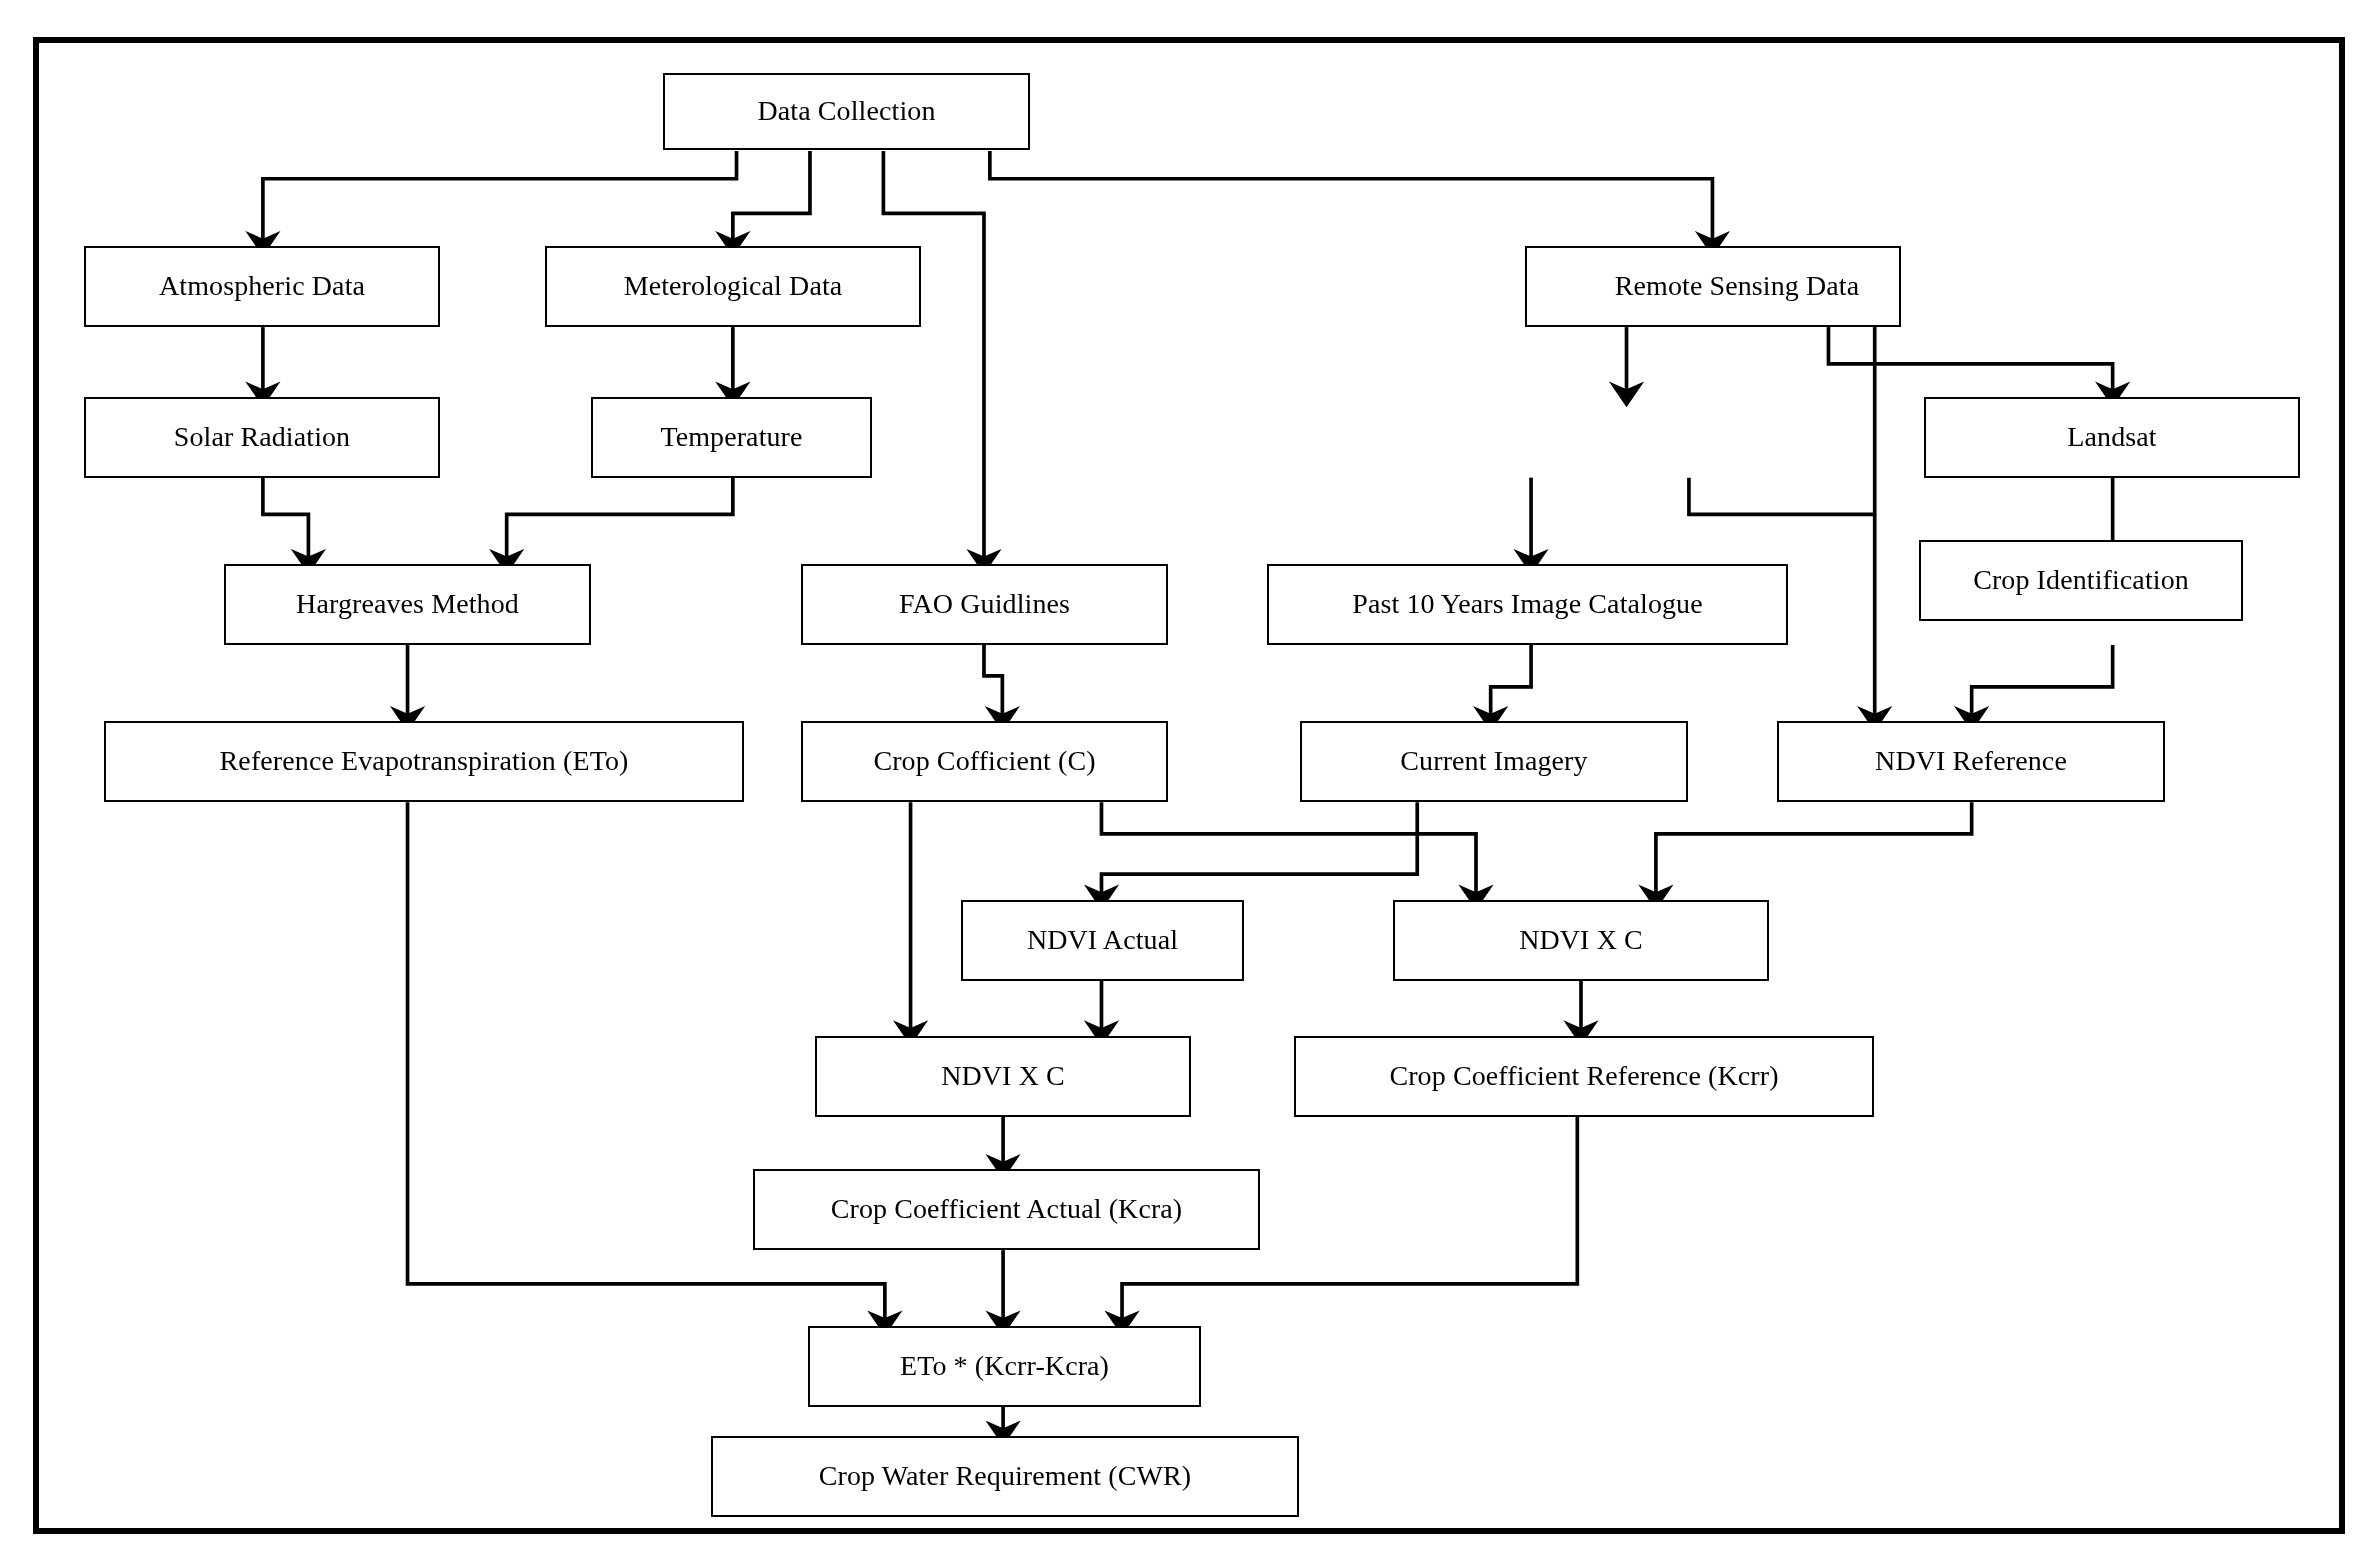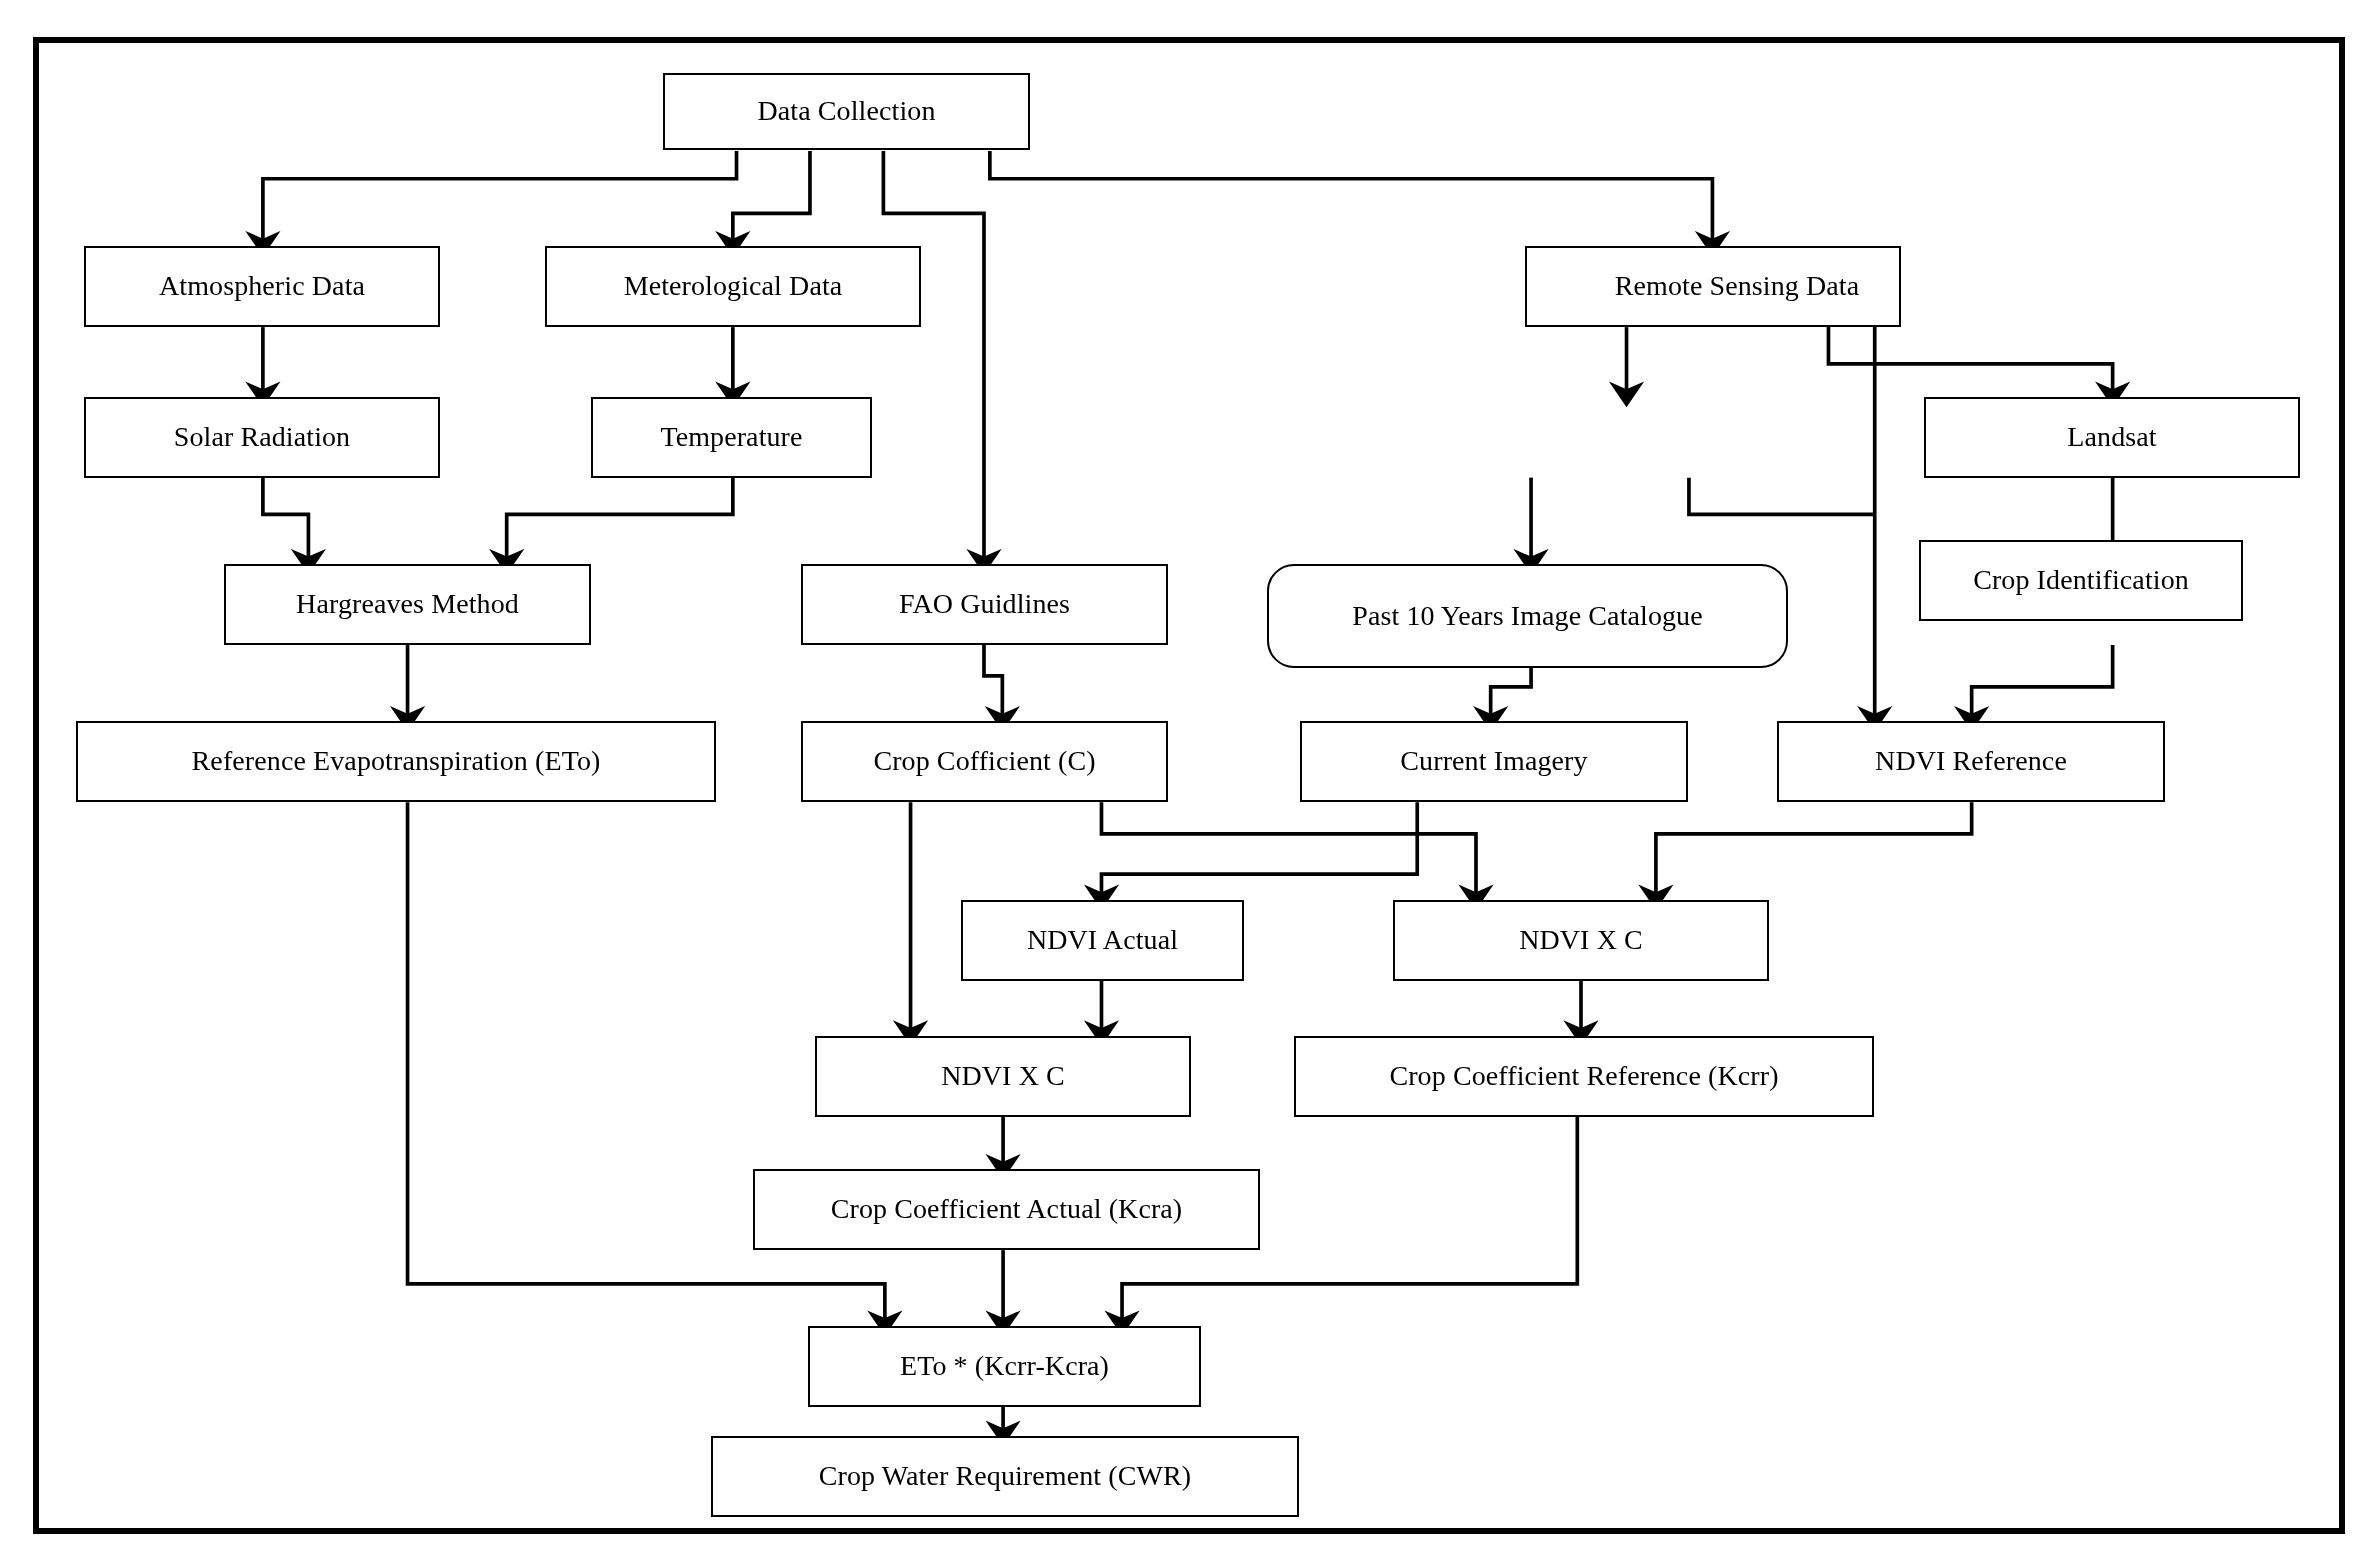--- a/index.html
+++ b/index.html
@@ -88,23 +88,23 @@
 
   <div class="node" style="left: 663px; top: 73px; width: 367px; height: 77px;">Data Collection</div>
   <div class="node" style="left: 84px; top: 246px; width: 356px; height: 81px;">Atmospheric Data</div>
   <div class="node" style="left: 545px; top: 246px; width: 376px; height: 81px;">Meterological Data</div>
   <div class="node" style="left: 1525px; top: 246px; width: 376px; height: 81px; padding-left: 48px;">Remote Sensing Data</div>
   <div class="node" style="left: 84px; top: 397px; width: 356px; height: 81px;">Solar Radiation</div>
   <div class="node" style="left: 591px; top: 397px; width: 281px; height: 81px;">Temperature</div>
   <div class="node" style="left: 1924px; top: 397px; width: 376px; height: 81px;">Landsat</div>
   <div class="node" style="left: 224px; top: 564px; width: 367px; height: 81px;">Hargreaves Method</div>
   <div class="node" style="left: 801px; top: 564px; width: 367px; height: 81px;">FAO Guidlines</div>
-  <div class="node" style="left: 1267px; top: 564px; width: 521px; height: 104px; border-radius: 27px;">Past 10 Years Image Catalogue</div>
+  <div class="node" style="left: 1267px; top: 564px; width: 521px; height: 81px;">Past 10 Years Image Catalogue</div>
   <div class="node" style="left: 1919px; top: 540px; width: 324px; height: 81px;">Crop Identification</div>
-  <div class="node" style="left: 76px; top: 721px; width: 640px; height: 81px;">Reference Evapotranspiration (ETo)</div>
+  <div class="node" style="left: 104px; top: 721px; width: 640px; height: 81px;">Reference Evapotranspiration (ETo)</div>
   <div class="node" style="left: 801px; top: 721px; width: 367px; height: 81px;">Crop Cofficient (C)</div>
   <div class="node" style="left: 1300px; top: 721px; width: 388px; height: 81px;">Current Imagery</div>
   <div class="node" style="left: 1777px; top: 721px; width: 388px; height: 81px;">NDVI Reference</div>
   <div class="node" style="left: 961px; top: 900px; width: 283px; height: 81px;">NDVI Actual</div>
   <div class="node" style="left: 1393px; top: 900px; width: 376px; height: 81px;">NDVI X C</div>
   <div class="node" style="left: 815px; top: 1036px; width: 376px; height: 81px;">NDVI X C</div>
   <div class="node" style="left: 1294px; top: 1036px; width: 580px; height: 81px;">Crop Coefficient Reference (Kcrr)</div>
   <div class="node" style="left: 753px; top: 1169px; width: 507px; height: 81px;">Crop Coefficient Actual (Kcra)</div>
   <div class="node" style="left: 808px; top: 1326px; width: 393px; height: 81px;">ETo * (Kcrr-Kcra)</div>
   <div class="node" style="left: 711px; top: 1436px; width: 588px; height: 81px;">Crop Water Requirement (CWR)</div>

